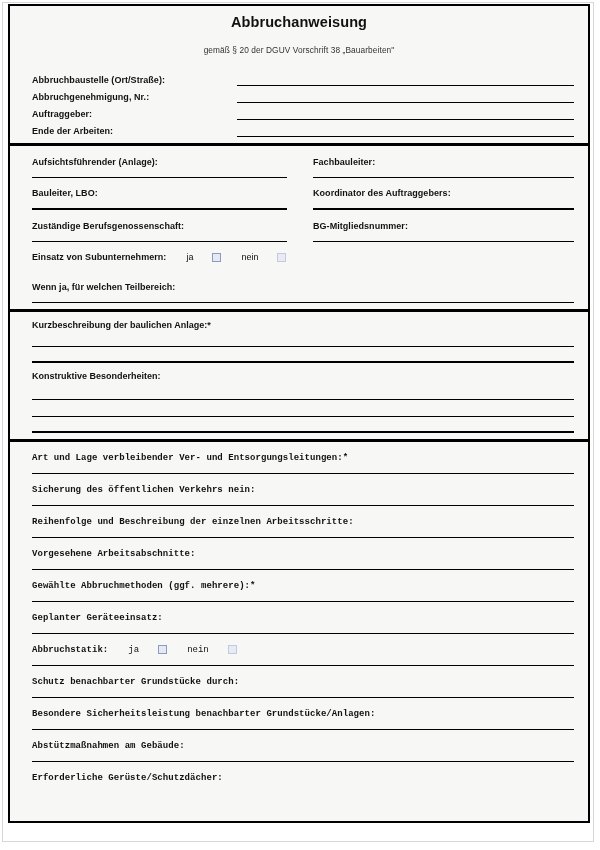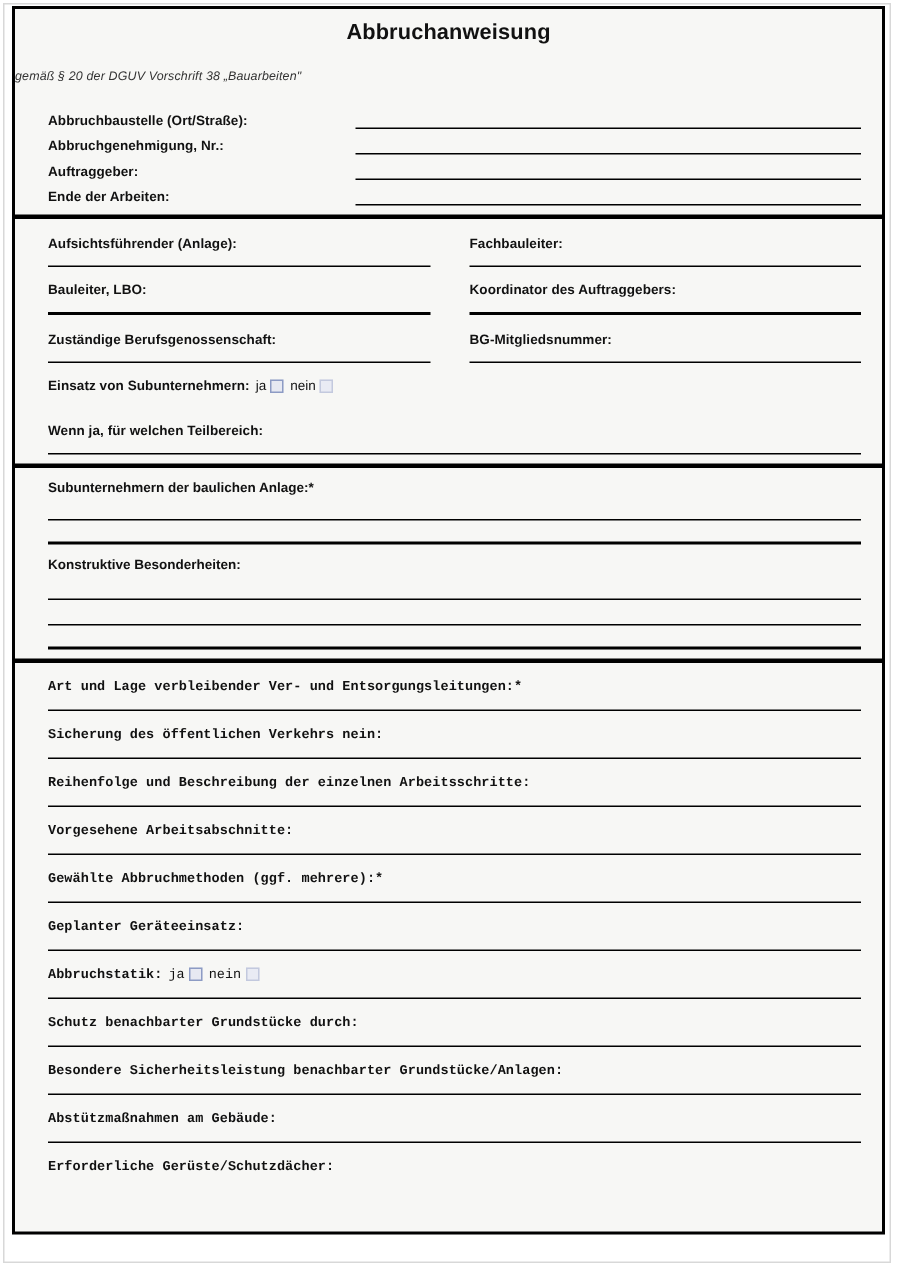--- a/index.html
+++ b/index.html
@@ -51,25 +51,25 @@
   }
   .title {
     text-align: center;
     font-size: 14.5px;
     font-weight: bold;
     color: #111;
     letter-spacing: .1px;
     padding: 2px 0 0 0;
   }
   .subtitle {
+    text-align: center;
     font-size: 8.3px;
     color: #333;
     padding: 15px 0 0 0;
     letter-spacing: .1px;
-    font-style: italic;
   }
 
   
   .lbl {
     font-size: 9px;
     font-weight: bold;
     color: #111;
     white-space: nowrap;
     letter-spacing: .05px;
   }
@@ -130,21 +130,21 @@
   .srow {
     height: 30px;
     display: flex;
     align-items: center;
   }
   .srow.ruled { border-bottom: 1.4px solid #000; }
 
   .cbline {
     display: flex;
     align-items: center;
-    gap: 0;
+    gap: 16px;
     font-size: 9px;
     color: #111;
   }
   .cbline .q { font-weight: bold; }
   .cbline .opt {
     font-weight: normal;
     font-size: 9px;
     margin: 0 3px 0 4px;
   }
   .cb {
@@ -275,21 +275,21 @@
       <div class="srow ruled">
         <span class="lbl">Wenn ja, für welchen Teilbereich:</span>
       </div>
 
     </div>
 
     <div class="sepbar"></div>
 
     <div class="b3">
 
-      <div class="d-lbl">Subunternehmern der baulichen Anlage:*</div>
+      <div class="d-lbl">Kurzbeschreibung der baulichen Anlage:*</div>
       <div class="wline"></div>
       <div class="wline thick"></div>
 
       <div class="d-lbl">Konstruktive Besonderheiten:</div>
       <div class="wline tall"></div>
       <div class="wline tall"></div>
       <div class="wline thick"></div>
 
     </div>
 

